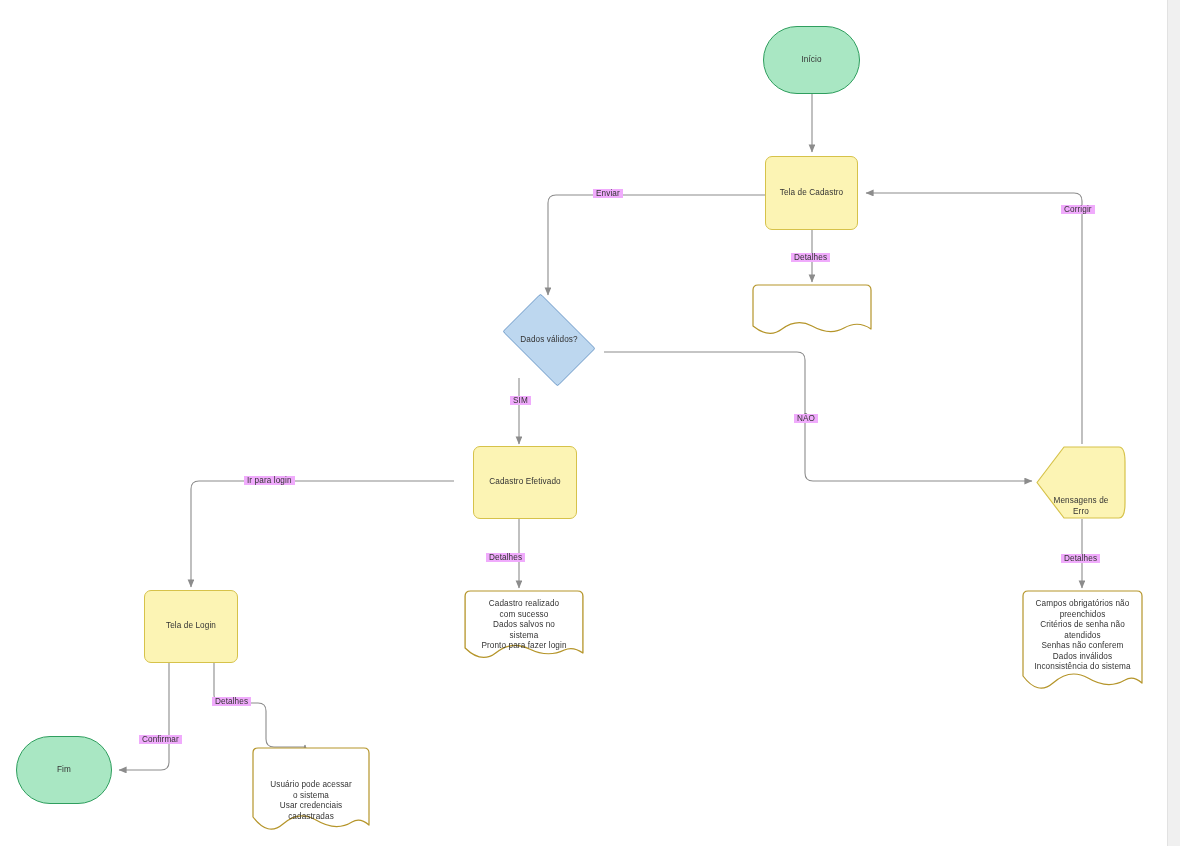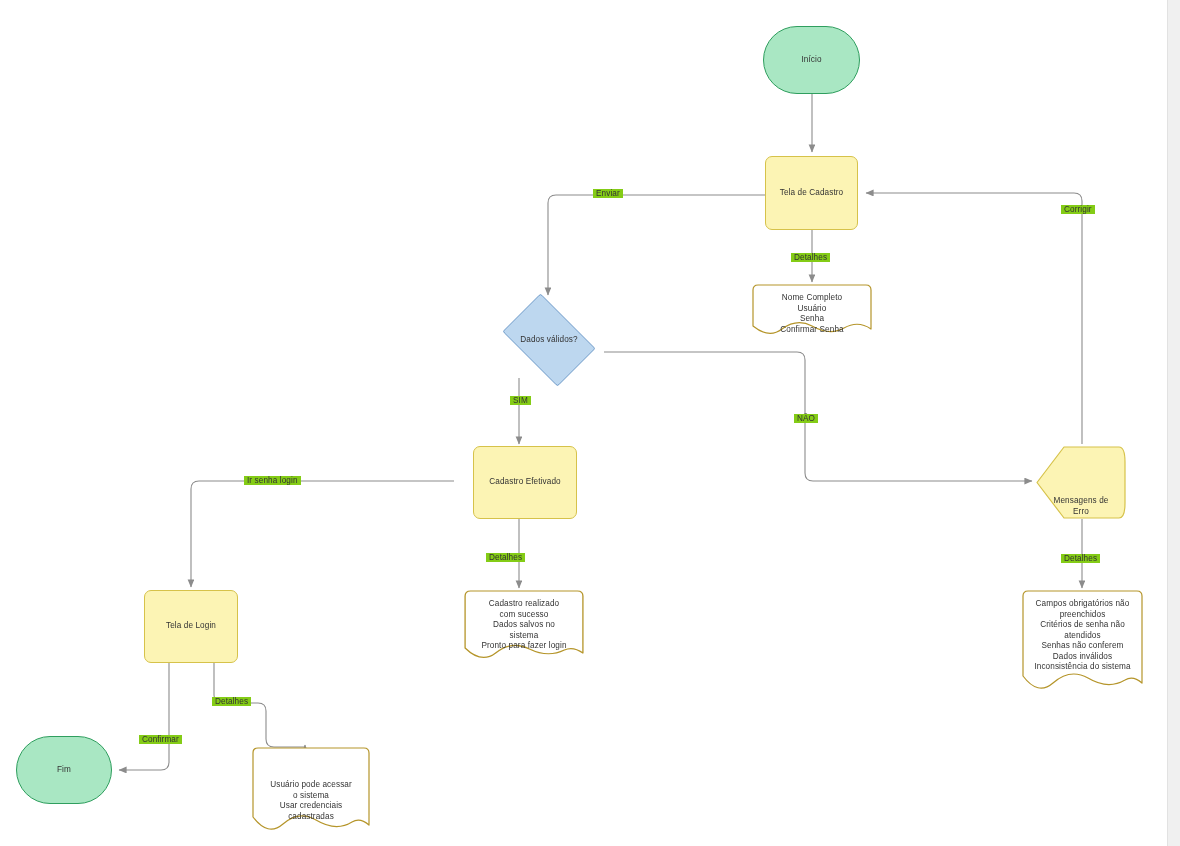--- a/index.html
+++ b/index.html
@@ -109,21 +109,21 @@
     height: 100%;
   }
   .n-display .disp-label {
     position: relative;
     z-index: 2;
   }
   .edge-label {
     position: absolute;
     font-size: 8.2px;
     color: #333333;
-    background: #84cc16;
+    background: #f0abfc;
     padding: 0 3px;
     white-space: nowrap;
     letter-spacing: .1px;
   }
 </style>
 </head>
 <body>
 
 <div id="stage">
   <div id="canvas">
@@ -165,24 +165,20 @@
     </div>
 
     <div class="node n-process" style="left:765px; top:156px; width:93px; height:74px;">
       <span>Tela de Cadastro</span>
     </div>
 
     <div class="node n-note" style="left:752px; top:284px; width:120px; height:56px;">
       <svg viewBox="0 0 120 56" preserveAspectRatio="none">
         <path d="M6,1 Q1,1 1,6 L1,42 Q17,55 30,45 Q45,34 60,42 Q78,52 92,44 Q106,36 119,45 L119,6 Q119,1 114,1 Z" fill="#ffffff" stroke="#b5952a" stroke-width="1.2" stroke-linejoin="round"></path>
       </svg>
-      <span class="note-label" style="white-space:pre-line;">Nome Completo
-Usuário
-Senha
-Confirmar Senha</span>
     </div>
 
     <div class="node n-decision" style="left:494px; top:302px; width:110px; height:76px;">
       <span class="dia-shape"></span>
       <span class="dia-label">Dados válidos?</span>
     </div>
 
     <div class="node n-process" style="left:473px; top:446px; width:104px; height:73px;">
       <span>Cadastro Efetivado</span>
     </div>
@@ -237,18 +233,18 @@
       <span>Fim</span>
     </div>
 
     <div class="edge-label" style="left:791px; top:253px;">Detalhes</div>
     <div class="edge-label" style="left:593px; top:189px;">Enviar</div>
     <div class="edge-label" style="left:510px; top:396px;">SIM</div>
     <div class="edge-label" style="left:794px; top:414px;">NÃO</div>
     <div class="edge-label" style="left:1061px; top:205px;">Corrigir</div>
     <div class="edge-label" style="left:1061px; top:554px;">Detalhes</div>
     <div class="edge-label" style="left:486px; top:553px;">Detalhes</div>
-    <div class="edge-label" style="left:244px; top:476px;">Ir senha login</div>
+    <div class="edge-label" style="left:244px; top:476px;">Ir para login</div>
     <div class="edge-label" style="left:212px; top:697px;">Detalhes</div>
     <div class="edge-label" style="left:139px; top:735px;">Confirmar</div>
 
   </div>
 </div>
 
 </body></html>

